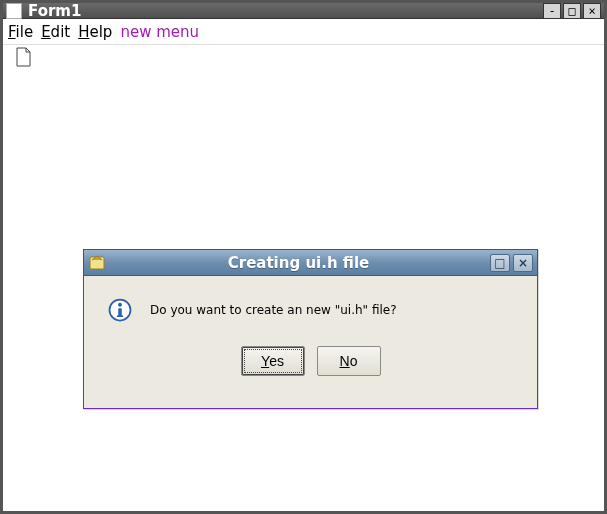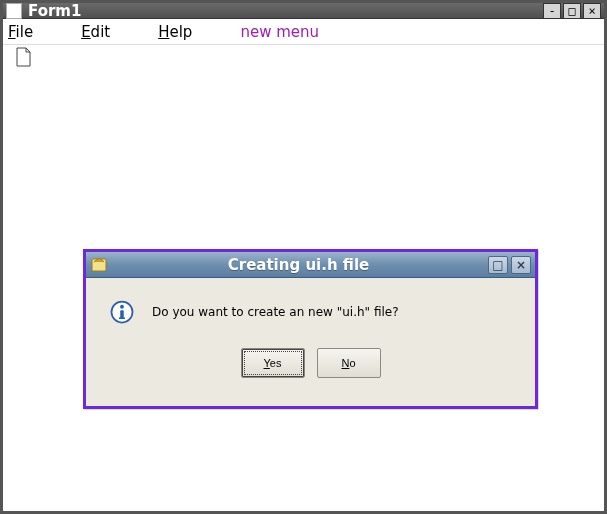--- a/index.html
+++ b/index.html
@@ -55,21 +55,20 @@
   line-height: 1;
 }
 .menubar {
   height: 26px;
   background: #fff;
   display: flex;
   align-items: center;
   padding-left: 5px;
   font-size: 15px;
   border-bottom: 1px solid #ddd;
-  gap: 40px;
 }
 .menubar .menu-item {
   margin-right: 8px;
   color: #000;
   cursor: pointer;
 }
 .menubar .menu-item u { text-decoration: underline; }
 .menubar .menu-action {
   margin-right: 8px;
   color: #a21caf;
@@ -92,21 +91,21 @@
   cursor: pointer;
 }
 
 .dialog {
   position: absolute;
   top: 249px;
   left: 83px;
   width: 455px;
   height: 160px;
   background: #ece9e0;
-  border: 3px solid #6d28d9;
+  border: 1px solid #6d28d9;
   box-shadow: 1px 1px 0 rgba(0,0,0,0.15);
 }
 .dialog-titlebar {
   height: 26px;
   background: linear-gradient(to bottom, #9bb4cd, #6e8fae 50%, #5a7ea3);
   border-bottom: 1px solid #3b5c7d;
   display: flex;
   align-items: center;
   padding: 0 4px;
 }
@@ -153,21 +152,21 @@
 }
 .dialog-buttons {
   display: flex;
   justify-content: center;
   gap: 12px;
   margin-top: 22px;
 }
 .dialog-buttons button {
   min-width: 64px;
   height: 30px;
-  font-size: 11px;
+  font-size: 14px;
   background: linear-gradient(to bottom, #f5f4ef, #e1ded3);
   border: 1px solid #8a8a82;
   border-radius: 2px;
   cursor: pointer;
   padding: 0 14px;
 }
 .dialog-buttons button.focused {
   outline: 1px dotted #444;
   outline-offset: -4px;
   box-shadow: inset 0 0 0 1px #444;

